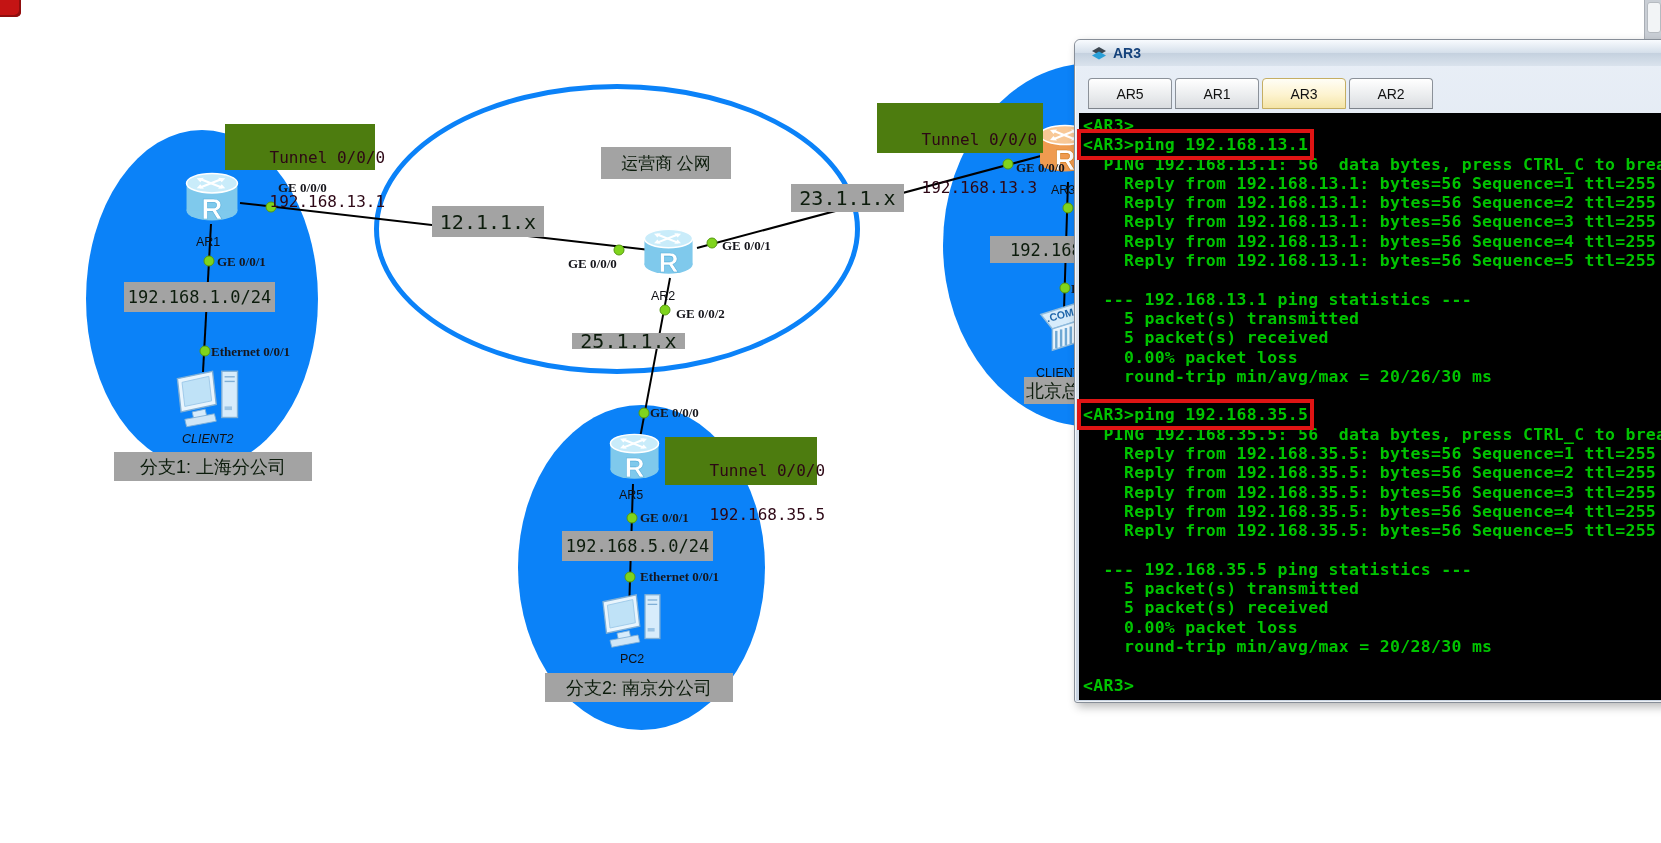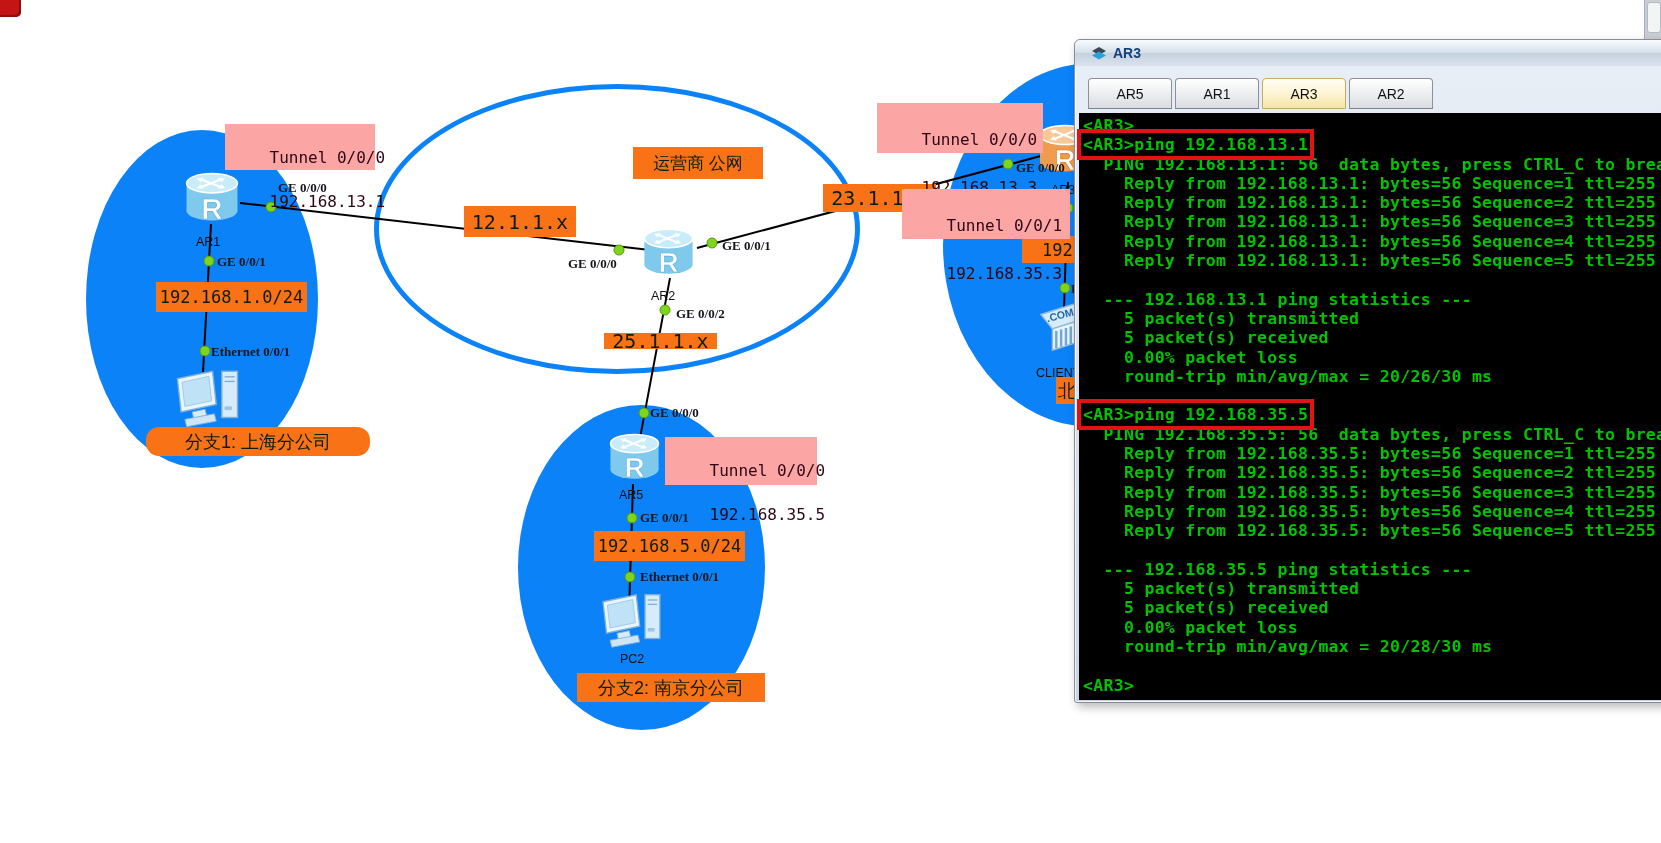--- a/index.html
+++ b/index.html
@@ -8,23 +8,23 @@
 
   
   .area{position:absolute;border-radius:50%;z-index:1;}
   .area.filled{background:#0b82f8;}
   .area.outlined{background:#ffffff;border:5px solid #0b82f8;}
 
   
   #links{position:absolute;left:0;top:0;z-index:2;}
 
   
-  .lab-green{position:absolute;background:#f97316;color:#0c1c0c;z-index:3;display:flex;
-             align-items:center;justify-content:center;white-space:pre;margin-left:32px;}
-  .lab-pink{position:absolute;background:#fca5a5;color:#2d0715;z-index:4;
+  .lab-green{position:absolute;background:#a3a3a3;color:#0c1c0c;z-index:3;display:flex;
+             align-items:center;justify-content:center;white-space:pre;}
+  .lab-pink{position:absolute;background:#4d7c0f;color:#2d0715;z-index:4;
             font-family:"DejaVu Sans Mono",monospace;font-size:16px;line-height:22px;
             padding:1px 4px 1px 6px;white-space:pre;}
   .mono{font-family:"DejaVu Sans Mono",monospace;}
   .cjk{font-size:18px;}
   .portlab{position:absolute;font-size:13px;font-weight:bold;color:#16161c;z-index:3;white-space:nowrap;font-family:Liberation Serif, serif;}
   .devlab{position:absolute;font-size:12.5px;color:#101014;z-index:3;white-space:nowrap;}
   .dev{position:absolute;z-index:3;}
 
   
   #win{position:absolute;left:1074px;top:39px;width:600px;height:664px;z-index:10;
@@ -229,35 +229,31 @@
   <div class="portlab" style="left:1071px;top:281px;">Ethernet 0/0/1</div>
 
   <div class="lab-green cjk" style="left:601px;top:147px;width:130px;height:32px;font-size:17px;">运营商 公网</div>
   <div class="lab-green mono" style="left:432px;top:206px;width:112px;height:31px;font-size:20px;">12.1.1.x</div>
   <div class="lab-green mono" style="left:791px;top:184px;width:113px;height:28px;font-size:20px;">23.1.1.x</div>
   <div class="lab-green mono" style="left:572px;top:333px;width:113px;height:16px;font-size:20px;">25.1.1.x</div>
   <div class="lab-green mono" style="left:124px;top:282px;width:151px;height:30px;font-size:17px;text-align:center;">192.168.1.0/24</div>
   <div class="lab-green mono" style="left:562px;top:531px;width:151px;height:30px;font-size:17px;">192.168.5.0/24</div>
   <div class="lab-green mono" style="left:990px;top:236px;width:92px;height:27px;font-size:17px;justify-content:flex-start;padding-left:20px;">192.168.</div>
 
-  <div class="lab-green cjk" style="left:114px;top:427px;width:224px;height:29px;border-radius:13px;">分支1: 上海分公司</div>
+  <div class="lab-green cjk" style="left:114px;top:452px;width:198px;height:29px;">分支1: 上海分公司</div>
   <div class="lab-green cjk" style="left:545px;top:673px;width:188px;height:29px;">分支2: 南京分公司</div>
   <div class="lab-green cjk" style="left:1024px;top:377px;width:58px;height:27px;justify-content:flex-start;padding-left:2px;">北京总</div>
 
   <div class="lab-pink" style="left:225px;top:124px;width:140px;height:44px;">
     <span>Tunnel 0/0/0</span><br>
     <span>192.168.13.1</span>
   </div>
   <div class="lab-pink" style="left:877px;top:103px;width:156px;height:48px;line-height:24px;">
     <span>Tunnel 0/0/0</span><br>
     <span>192.168.13.3</span>
-  </div>
-  <div class="lab-pink" style="left:902px;top:189px;width:158px;height:48px;line-height:24px;">
-    <span>Tunnel 0/0/1</span><br>
-    <span>192.168.35.3</span>
   </div>
   <div class="lab-pink" style="left:665px;top:437px;width:142px;height:46px;">
     <span>Tunnel 0/0/0</span><br>
     <span>192.168.35.5</span>
   </div>
 
   <div id="win">
     <div id="titlebar">
       <svg width="16" height="14" viewBox="0 0 16 14">
         <polygon points="1,5 8,1 15,5 8,9" fill="#3c4650"></polygon>

